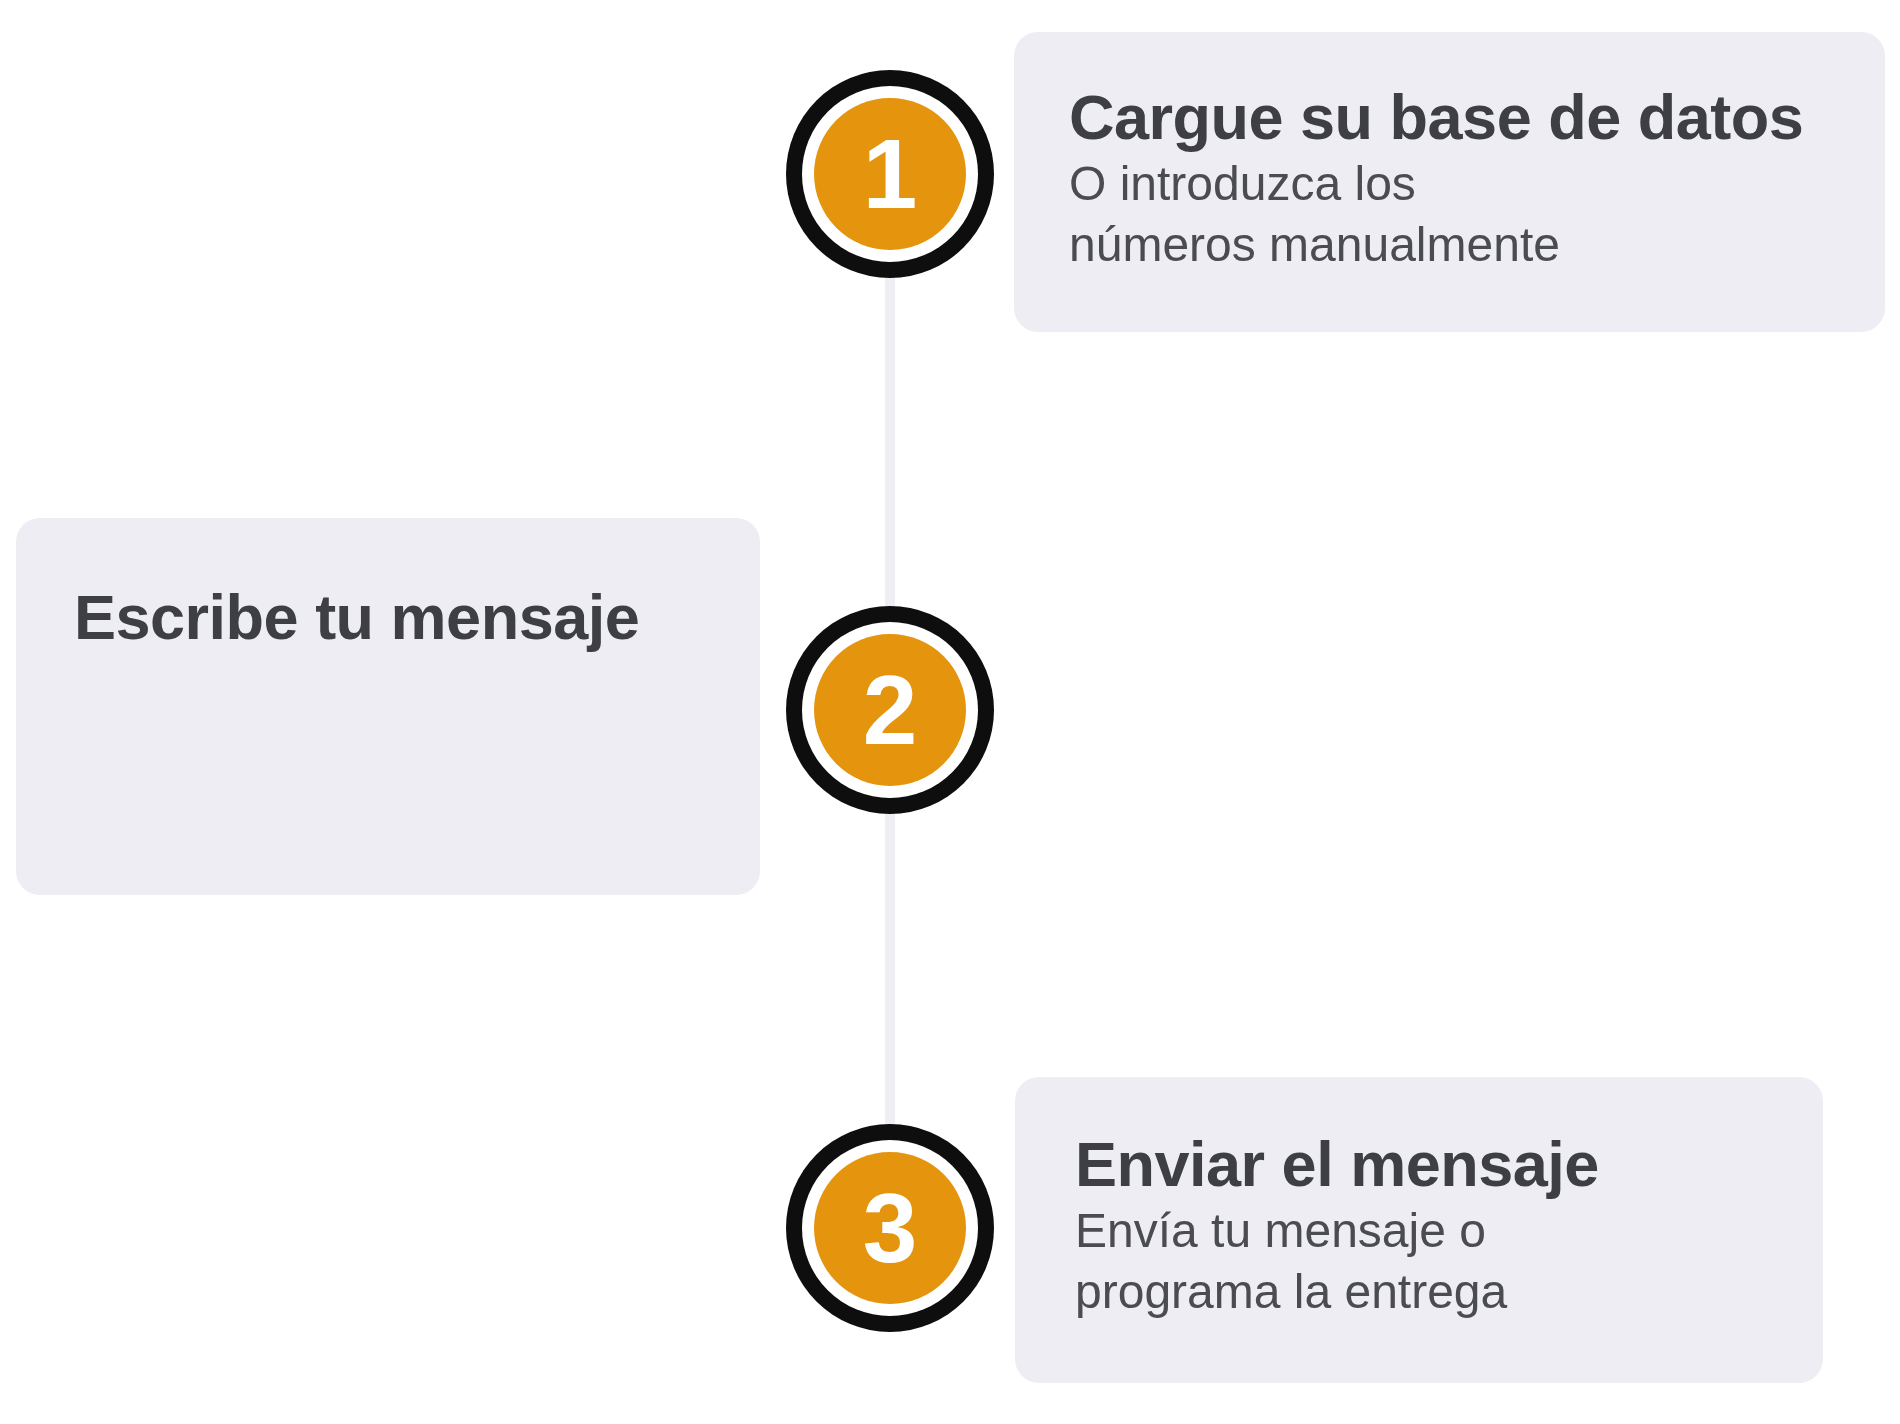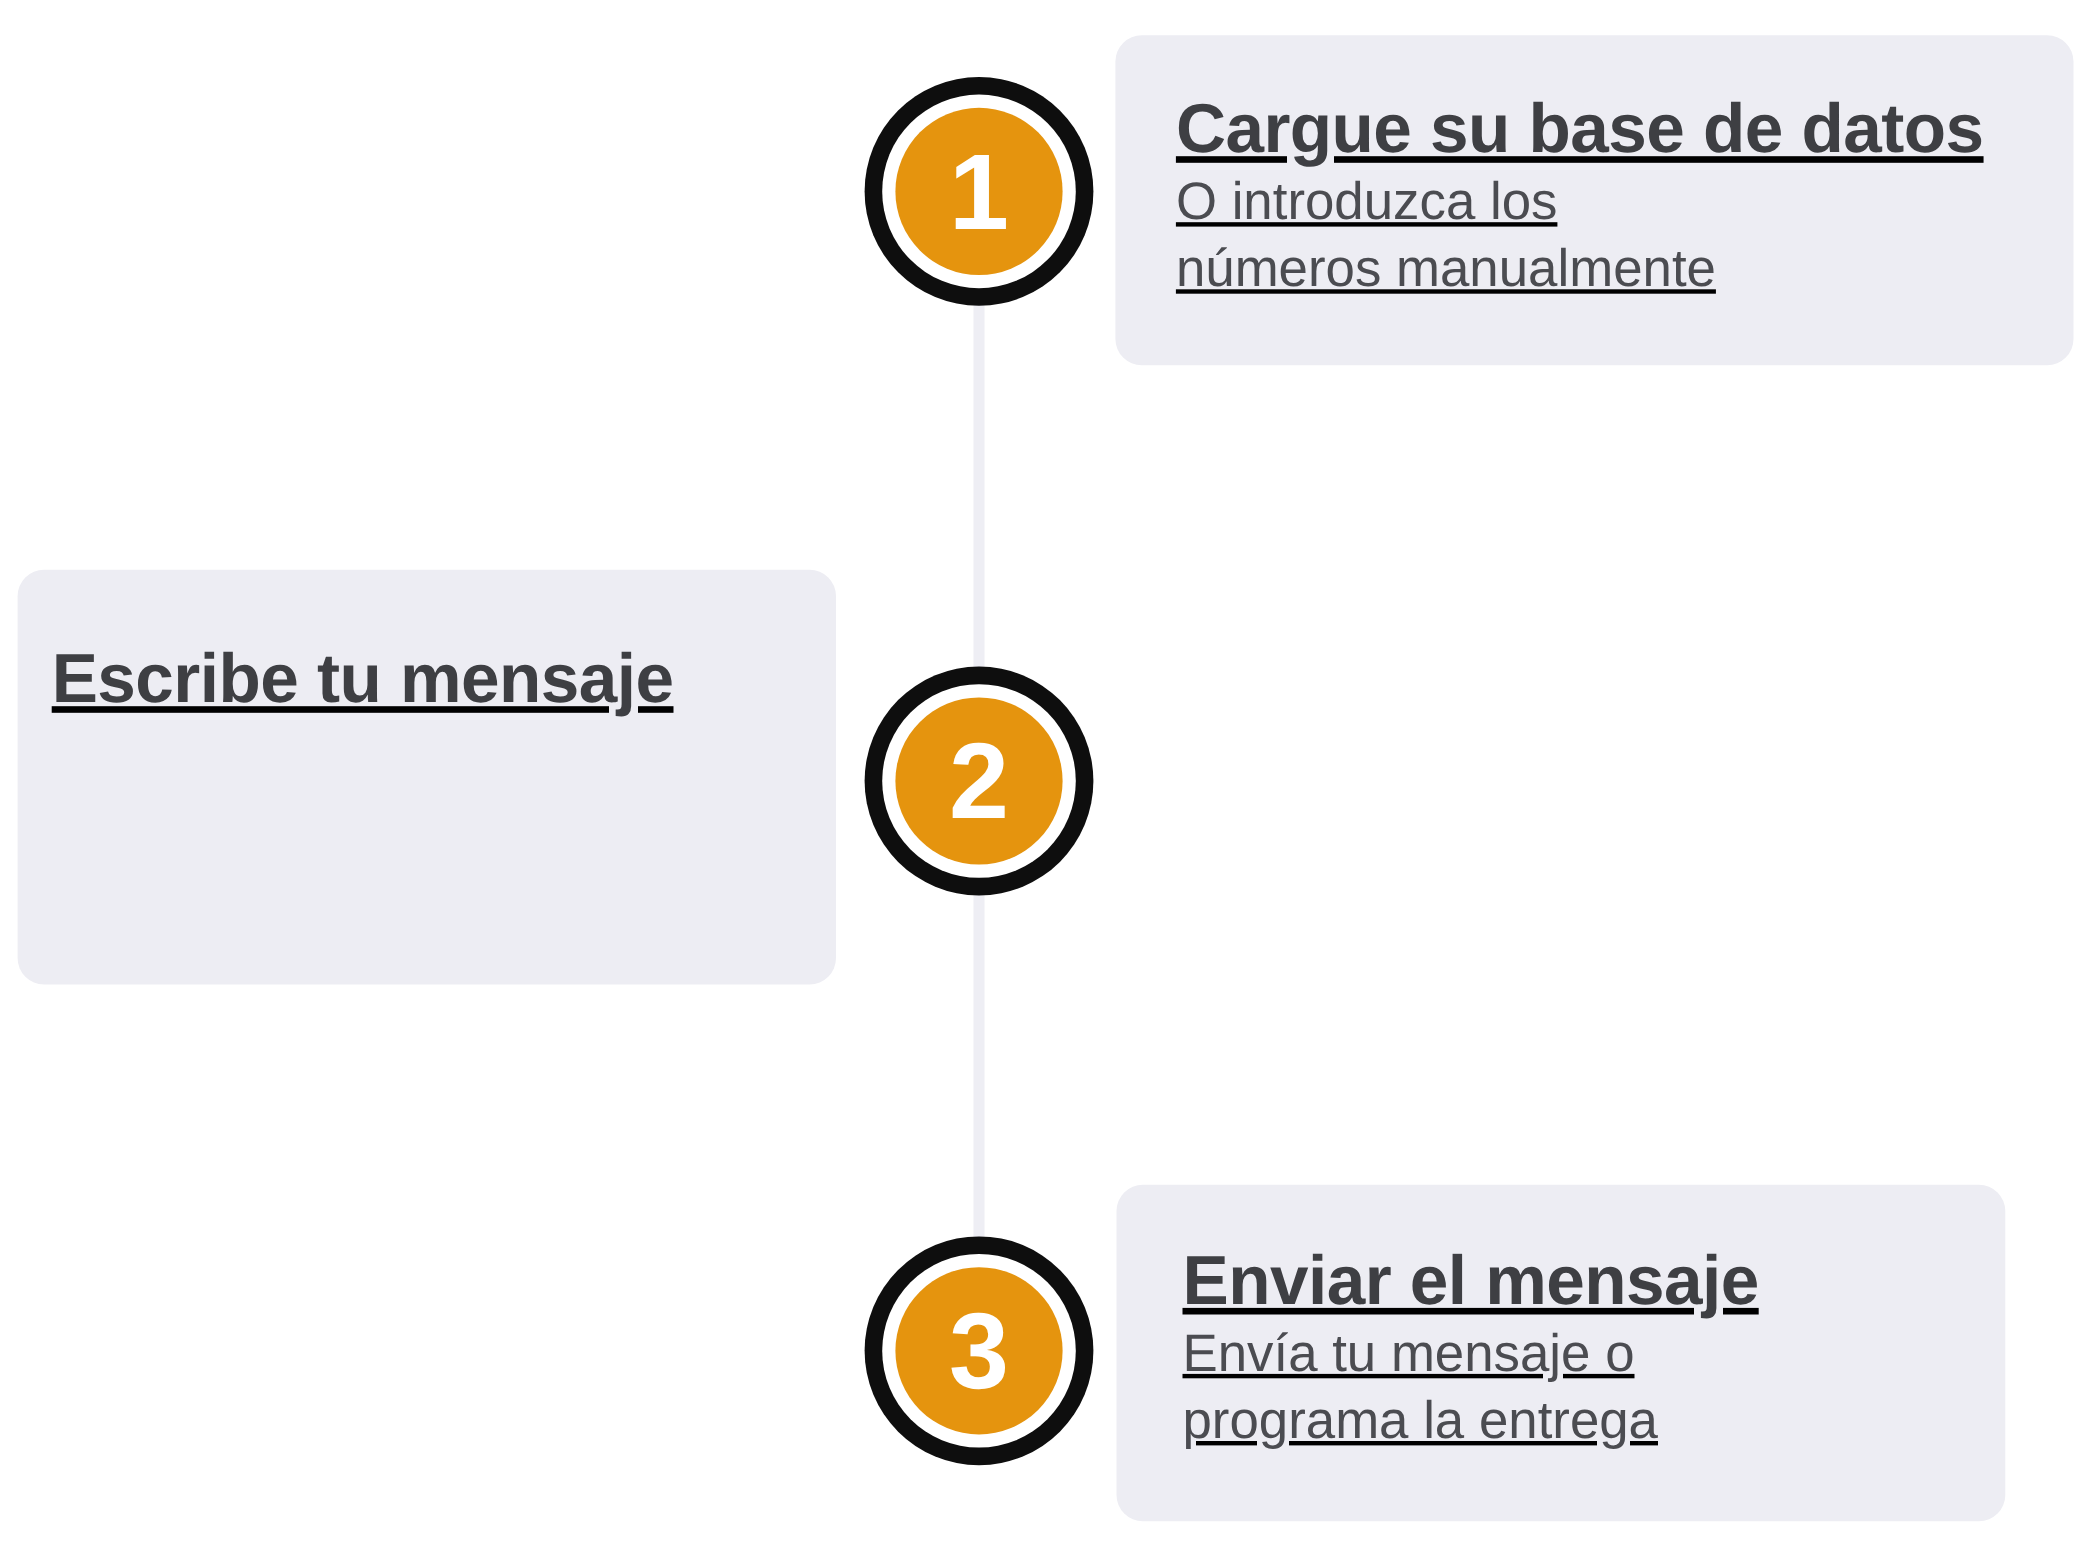--- a/index.html
+++ b/index.html
@@ -62,35 +62,34 @@
     line-height: 1;
     display: flex;
     align-items: center;
     justify-content: center;
   }
   .card {
     position: absolute;
     background: var(--card-bg);
     border-radius: 24px;
     z-index: 2;
-    text-decoration: underline;
   }
   .card-1 {
     left: 1014px;
     top: 32px;
     width: 871px;
     height: 300px;
     padding: 50px 40px 0 55px;
   }
   .card-2 {
     left: 16px;
     top: 518px;
     width: 744px;
     height: 377px;
-    padding: 64px 40px 0 31px;
+    padding: 64px 40px 0 58px;
   }
   .card-3 {
     left: 1015px;
     top: 1077px;
     width: 808px;
     height: 306px;
     padding: 52px 28px 0 60px;
   }
   .card-title {
     font-size: 63px;

